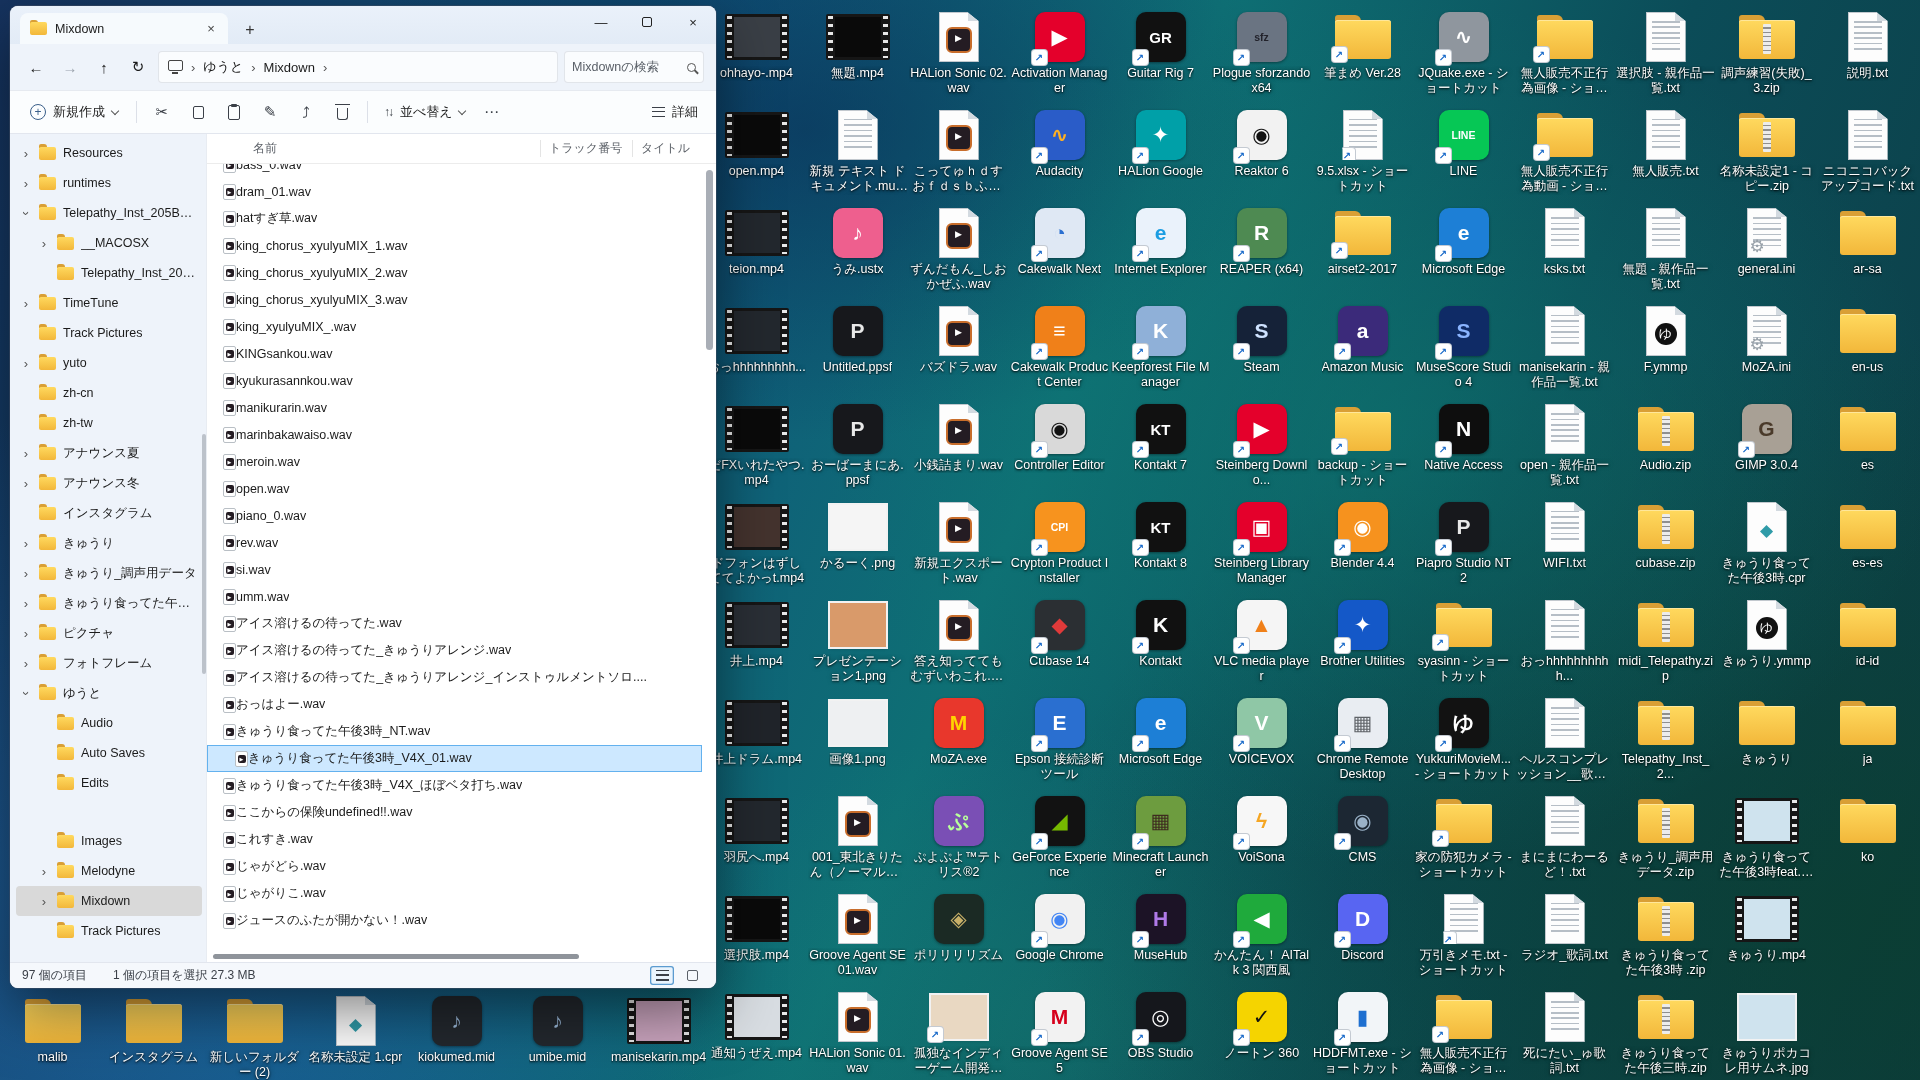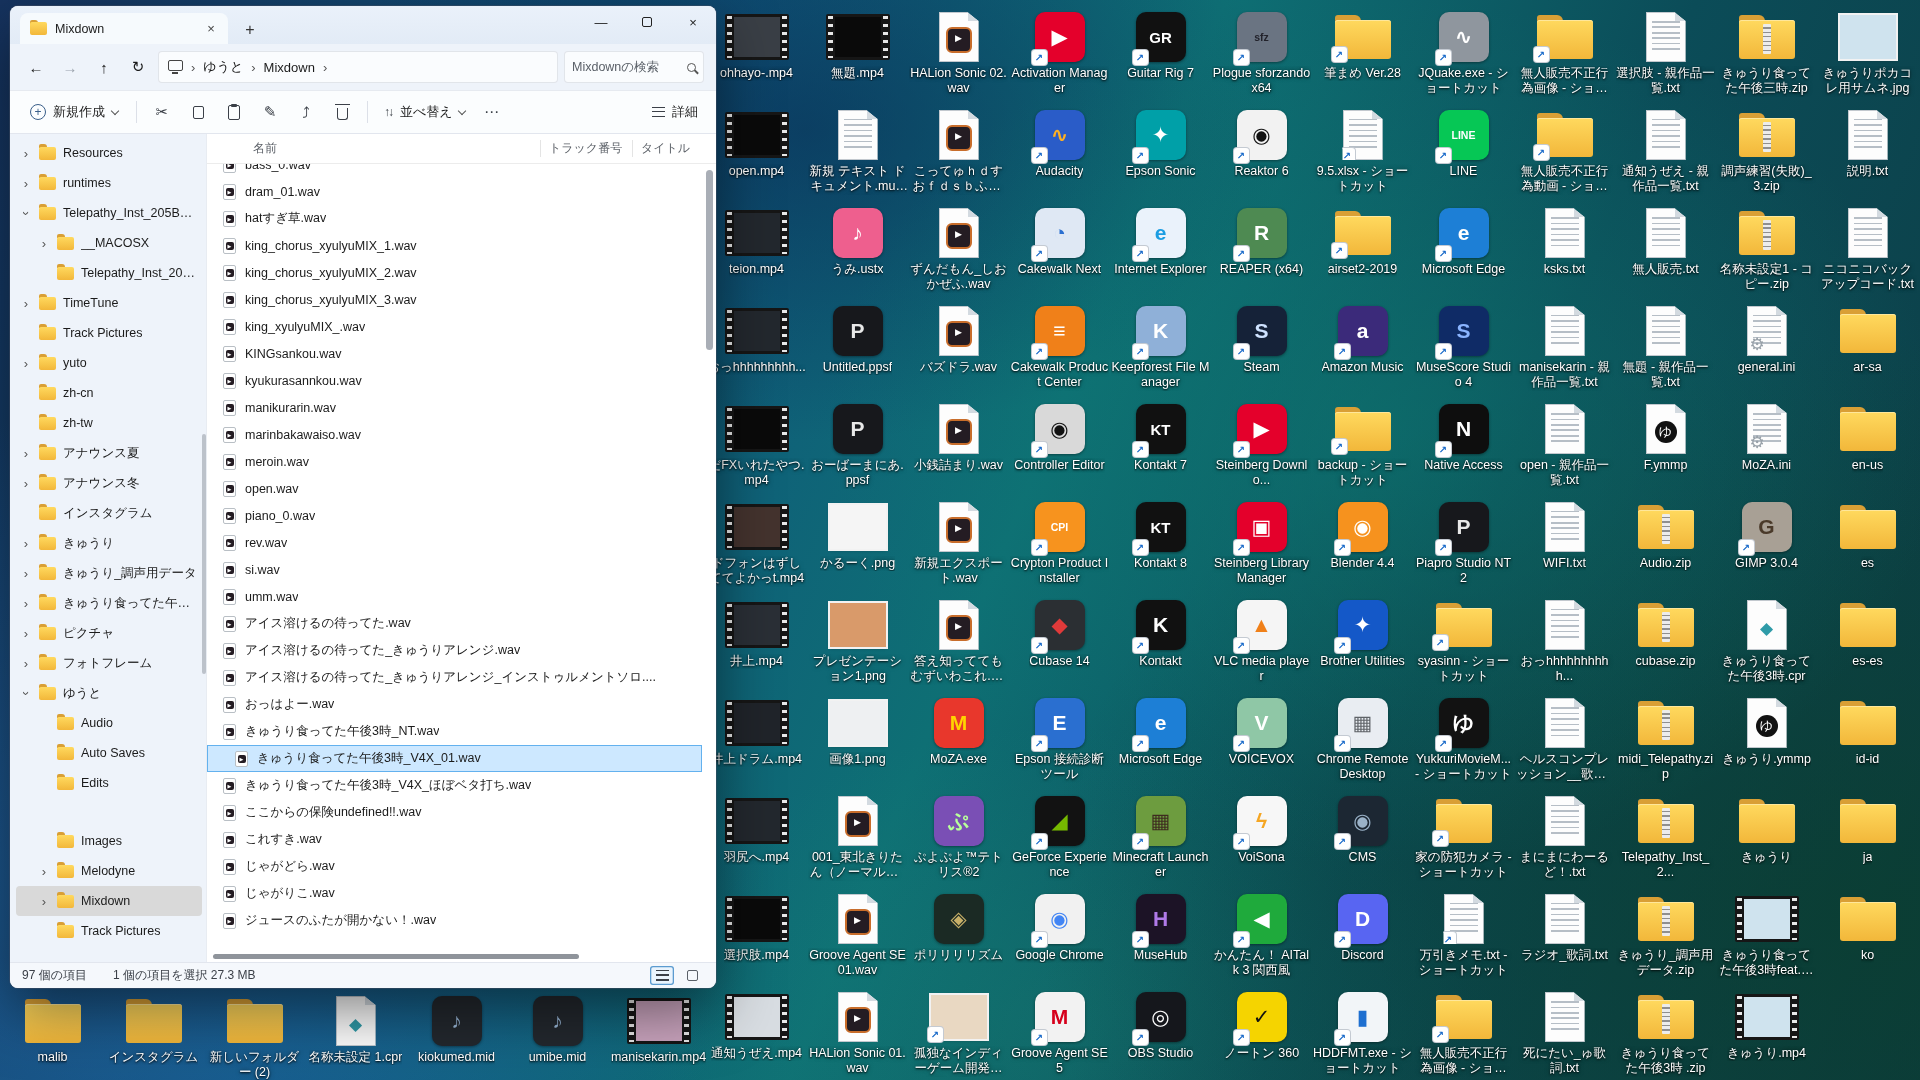--- a/index.html
+++ b/index.html
@@ -102,21 +102,21 @@
   .sfold::after{content:"";position:absolute;inset:0;background:linear-gradient(180deg,#ffd95e,#f2b73a);border-radius:2px;}
   .slabel{white-space:nowrap;overflow:hidden;text-overflow:ellipsis;}
   .sscroll{position:absolute;right:0;top:300px;width:4px;height:240px;background:#bcc2ca;border-radius:2px;}
   
   .listpane{flex:1;background:#fff;display:flex;flex-direction:column;min-width:0;position:relative;border-left:1px solid #e8ecf2;}
   .lheader{height:30px;display:flex;align-items:center;font-size:12px;color:#5a5f66;border-bottom:1px solid #ececec;flex:none;padding-right:14px;}
   .lh-name{flex:1;padding-left:46px;}
   .lh-track{width:92px;border-left:1px solid #e4e4e4;padding-left:8px;}
   .lh-title{width:70px;border-left:1px solid #e4e4e4;padding-left:8px;}
   .rows{flex:1;overflow:hidden;padding-right:14px;}
-  .frow{height:27px;display:flex;align-items:center;gap:9px;padding-left:16px;font-size:12.5px;color:#1b1b1b;}
+  .frow{height:27px;display:flex;align-items:center;padding-left:16px;font-size:12.5px;color:#1b1b1b;}
   .frow.partial{margin-top:-13px;}
   .frow.selected{background:#cde8ff;box-shadow:inset 0 0 0 1px #63b1ee;padding-left:28px;}
   .fic{width:13px;height:16px;background:#fff;border:1px solid #b9bfc5;border-radius:2px;position:relative;flex:none;}
   .fplay{position:absolute;left:1.5px;top:3.5px;width:8px;height:8px;background:#241c23;border-radius:2px;color:#fff;font-size:5px;line-height:8px;text-align:center;display:block;}
   .fname{white-space:nowrap;overflow:hidden;text-overflow:ellipsis;}
   .vscroll{position:absolute;right:3px;top:36px;width:7px;height:180px;background:#a9aeb6;border-radius:4px;}
   .hscroll{height:10px;flex:none;position:relative;}
   .hscroll .thumb{position:absolute;left:6px;top:2px;width:72%;height:5px;background:#8f949b;border-radius:3px;}
   
   .statusbar{height:26px;border-top:1px solid #e2e6ee;background:#f5f8fc;display:flex;align-items:center;padding:0 12px;font-size:12px;color:#3b4048;gap:26px;flex:none;}
@@ -522,21 +522,21 @@
       <div class="dlabel">Guitar Rig 7</div>
     </div>
 
     <div class="dcell shortcut">
       <div class="dicon">
         <div class="islot ic-app" style="--tint: #00a0a8;">
           <span class="glyph" style="color: rgb(255, 255, 255);">✦</span>
           <span class="sc">↗</span>
         </div>
       </div>
-      <div class="dlabel">Epson Sonic</div>
+      <div class="dlabel">HALion Google</div>
     </div>
 
     <div class="dcell shortcut">
       <div class="dicon">
         <div class="islot ic-app" style="--tint: #eaf2fb;">
           <span class="glyph" style="color: rgb(27, 157, 226);">e</span>
           <span class="sc">↗</span>
         </div>
       </div>
       <div class="dlabel">Internet Explorer</div>
@@ -750,21 +750,21 @@
       </div>
       <div class="dlabel">9.5.xlsx - ショートカット</div>
     </div>
 
     <div class="dcell shortcut">
       <div class="dicon">
         <div class="islot ic-folder">
           <span class="sc">↗</span>
         </div>
       </div>
-      <div class="dlabel">airset2-2019</div>
+      <div class="dlabel">airset2-2017</div>
     </div>
 
     <div class="dcell shortcut">
       <div class="dicon">
         <div class="islot ic-app" style="--tint: #3b2a7a;">
           <span class="glyph" style="color: rgb(255, 255, 255);">a</span>
           <span class="sc">↗</span>
         </div>
       </div>
       <div class="dlabel">Amazon Music</div>
@@ -1047,28 +1047,20 @@
 
     <div class="dcell">
       <div class="dicon">
         <div class="islot ic-doc">
           <span class="tint"></span>
         </div>
       </div>
       <div class="dlabel">選択肢 - 親作品一覧.txt</div>
     </div>
 
-    <div class="dcell">
-      <div class="dicon">
-        <div class="islot ic-doc">
-          <span class="tint"></span>
-        </div>
-      </div>
-      <div class="dlabel">通知うぜえ - 親作品一覧.txt</div>
-    </div>
 
     <div class="dcell">
       <div class="dicon">
         <div class="islot ic-doc">
           <span class="tint"></span>
         </div>
       </div>
       <div class="dlabel">無人販売.txt</div>
     </div>
 

